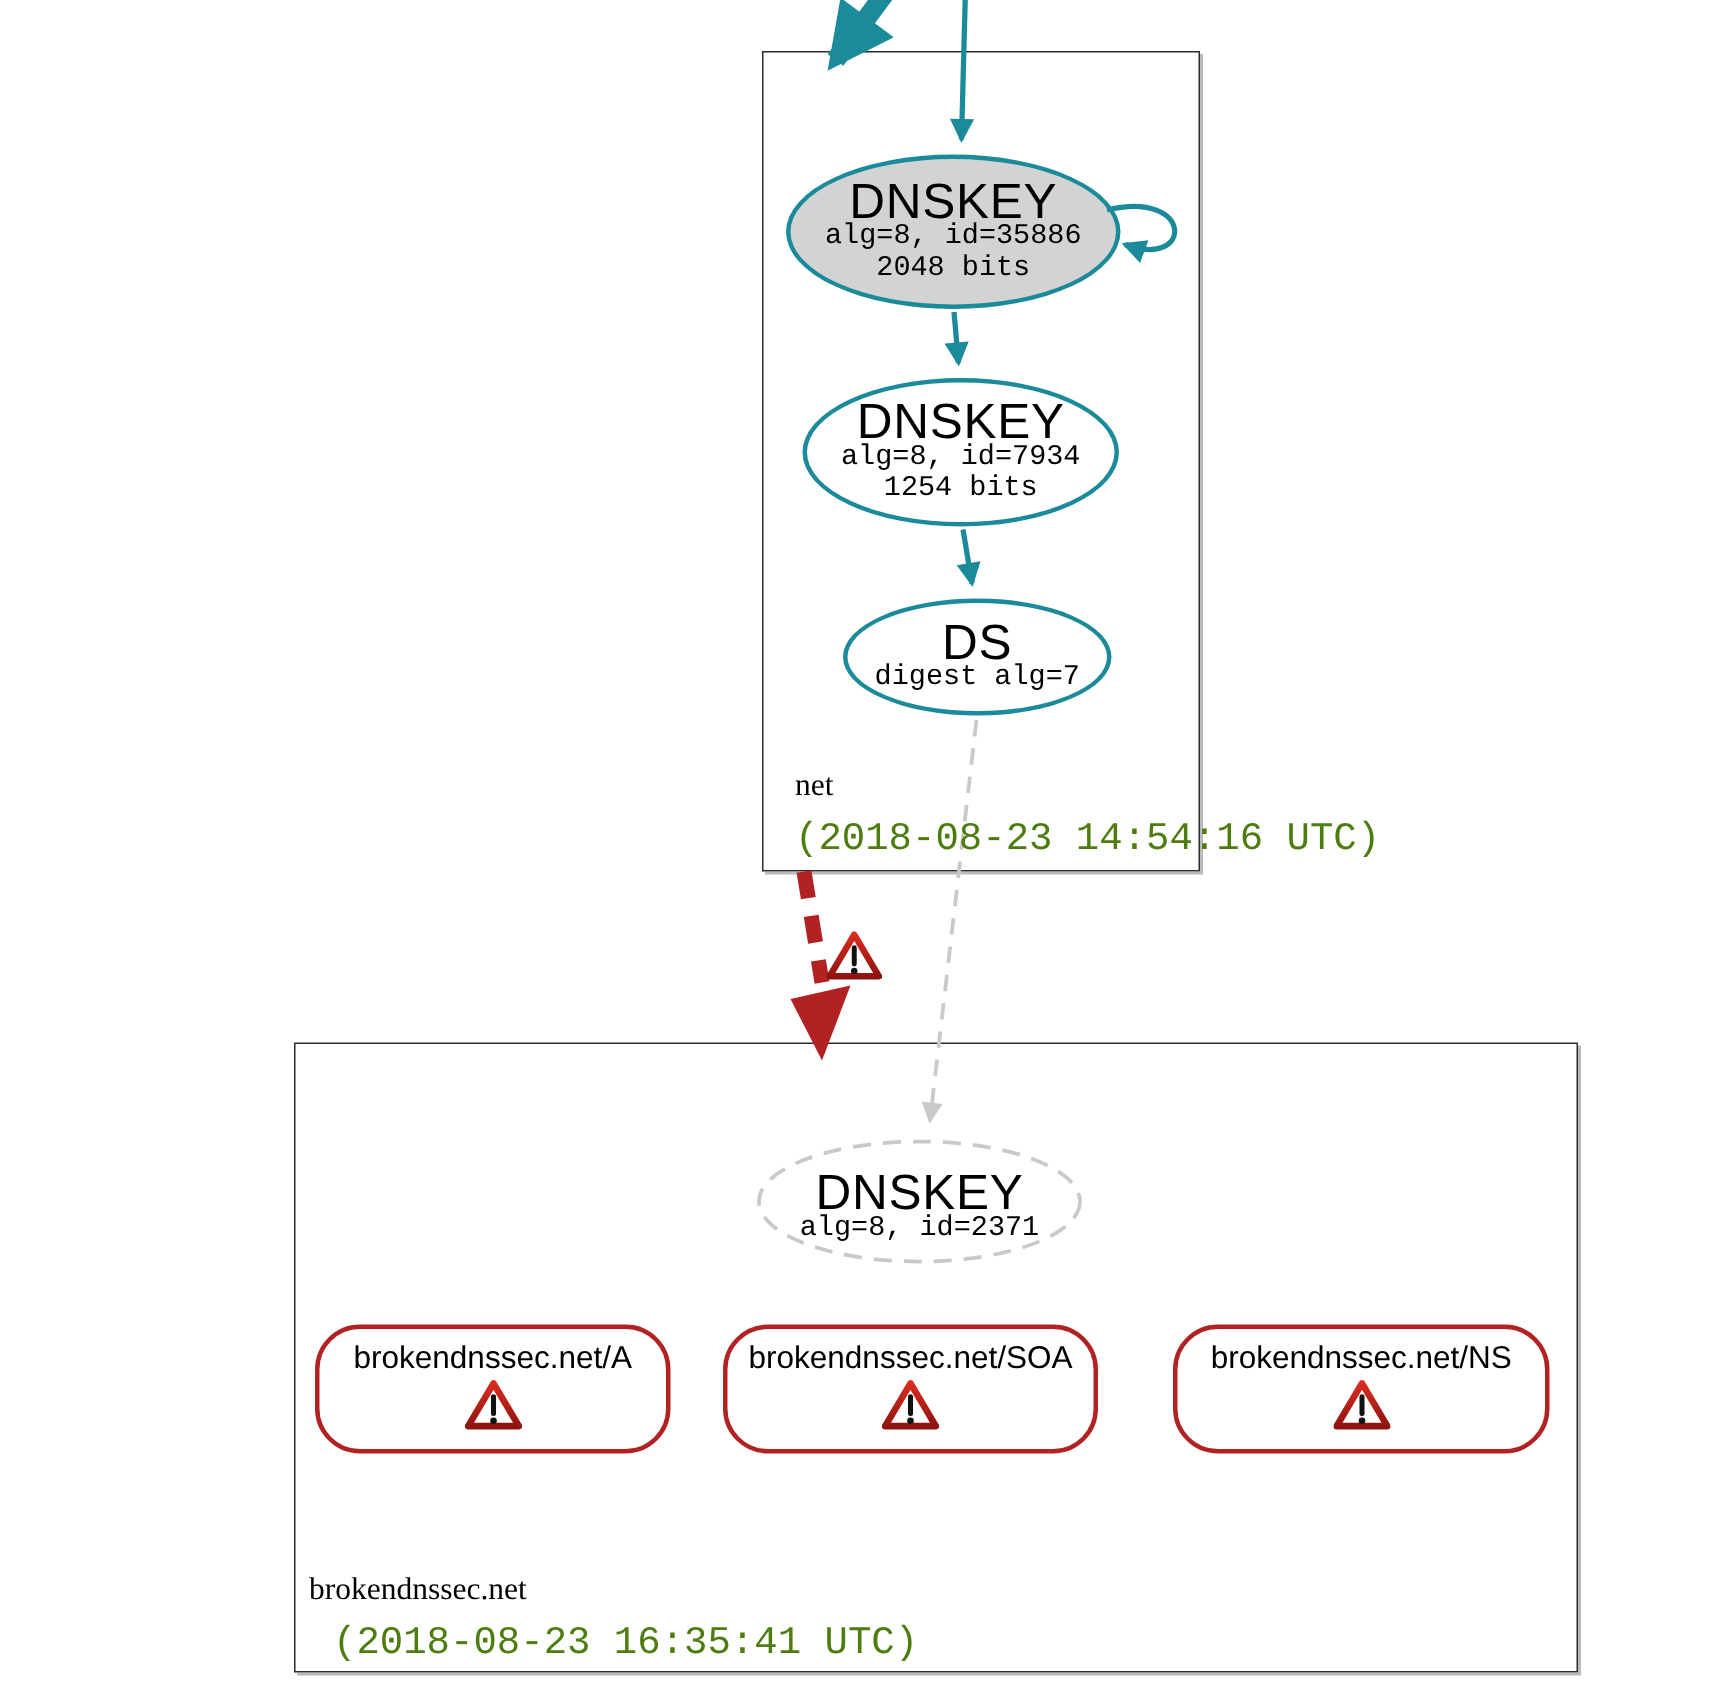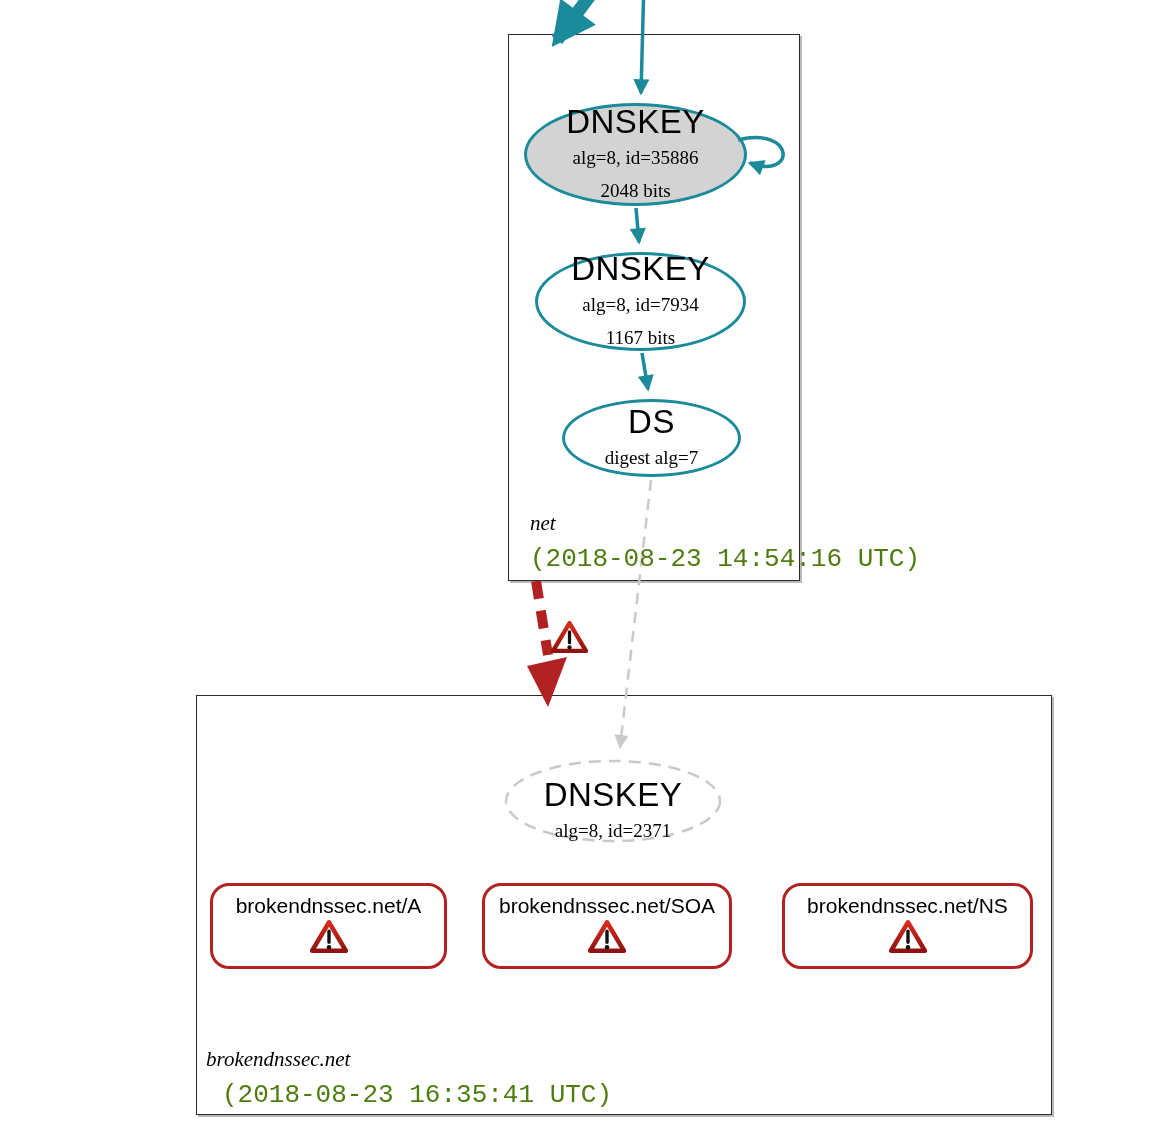--- a/index.html
+++ b/index.html
@@ -5,37 +5,37 @@
   html,body{margin:0;padding:0;background:#ffffff;}
   body{font-family:"Liberation Sans",sans-serif;}
   .canvas{position:relative;width:1154px;height:1134px;background:#ffffff;overflow:hidden;}
 
   
   .zone-box{position:absolute;border:1.5px solid #2b2b2b;background:transparent;
             box-shadow:2px 2px 0 rgba(130,130,130,.55);}
   .zone-net{left:508px;top:34px;width:290px;height:545px;}
   .zone-child{left:196px;top:695px;width:854px;height:418px;}
 
-  .zone-name{position:absolute;font-family:"Liberation Serif",serif;font-size:21px;color:#000;font-style:italic;}
+  .zone-name{position:absolute;font-family:"Liberation Serif",serif;font-size:21px;color:#000;}
   .zone-ts{position:absolute;font-family:Liberation Mono, monospace;font-size:26px;color:#4d7c0f;}
 
   
   .node{position:absolute;border-radius:50%;display:flex;flex-direction:column;
         align-items:center;justify-content:center;text-align:center;background:#fff;}
   .node.solid{border:3.5px solid #1b8a9a;}
   .node-ksk{left:524px;top:103px;width:217px;height:97px;background:#d3d3d3;}
   .node-zsk{left:535px;top:252px;width:205px;height:93px;}
   .node-ds{left:562px;top:399px;width:173px;height:72px;}
   .node-title{font-size:33px;line-height:27px;color:#000;letter-spacing:.5px;}
-  .node-sub{font-family:Liberation Serif, serif;font-size:19px;line-height:21px;color:#000;margin-top:12px;}
+  .node-sub{font-family:Liberation Mono, monospace;font-size:19px;line-height:21px;color:#000;}
 
   .dnskey-child-text{position:absolute;left:506px;top:781px;width:214px;text-align:center;}
 
   
-  .rrset{position:absolute;height:74px;border:3px solid #b22222;border-radius:19px;
+  .rrset{position:absolute;height:74px;border:3px solid #b22222;border-radius:30px;
          display:flex;flex-direction:column;align-items:center;justify-content:flex-start;
          padding-top:6px;background:#fff;}
   .rrset-a{left:210px;top:883px;width:231px;}
   .rrset-soa{left:482px;top:883px;width:244px;}
   .rrset-ns{left:782px;top:883px;width:245px;}
   .rrset-label{font-size:21px;color:#000;margin-top:2px;}
   .warn{width:38px;height:35px;margin-top:1px;}
 
   .warn-float{position:absolute;left:551px;top:620px;width:37px;height:34px;}
 
@@ -75,21 +75,21 @@
 
   <div class="node solid node-ksk">
     <div class="node-title">DNSKEY</div>
     <div class="node-sub">alg=8, id=35886</div>
     <div class="node-sub">2048 bits</div>
   </div>
 
   <div class="node solid node-zsk">
     <div class="node-title">DNSKEY</div>
     <div class="node-sub">alg=8, id=7934</div>
-    <div class="node-sub">1167 bits</div>
+    <div class="node-sub">1254 bits</div>
   </div>
 
   <div class="node solid node-ds">
     <div class="node-title">DS</div>
     <div class="node-sub">digest alg=7</div>
   </div>
 
   <div class="rrset rrset-a">
     <div class="rrset-label">brokendnssec.net/A</div>
     <svg class="warn" viewBox="0 0 36 33">

